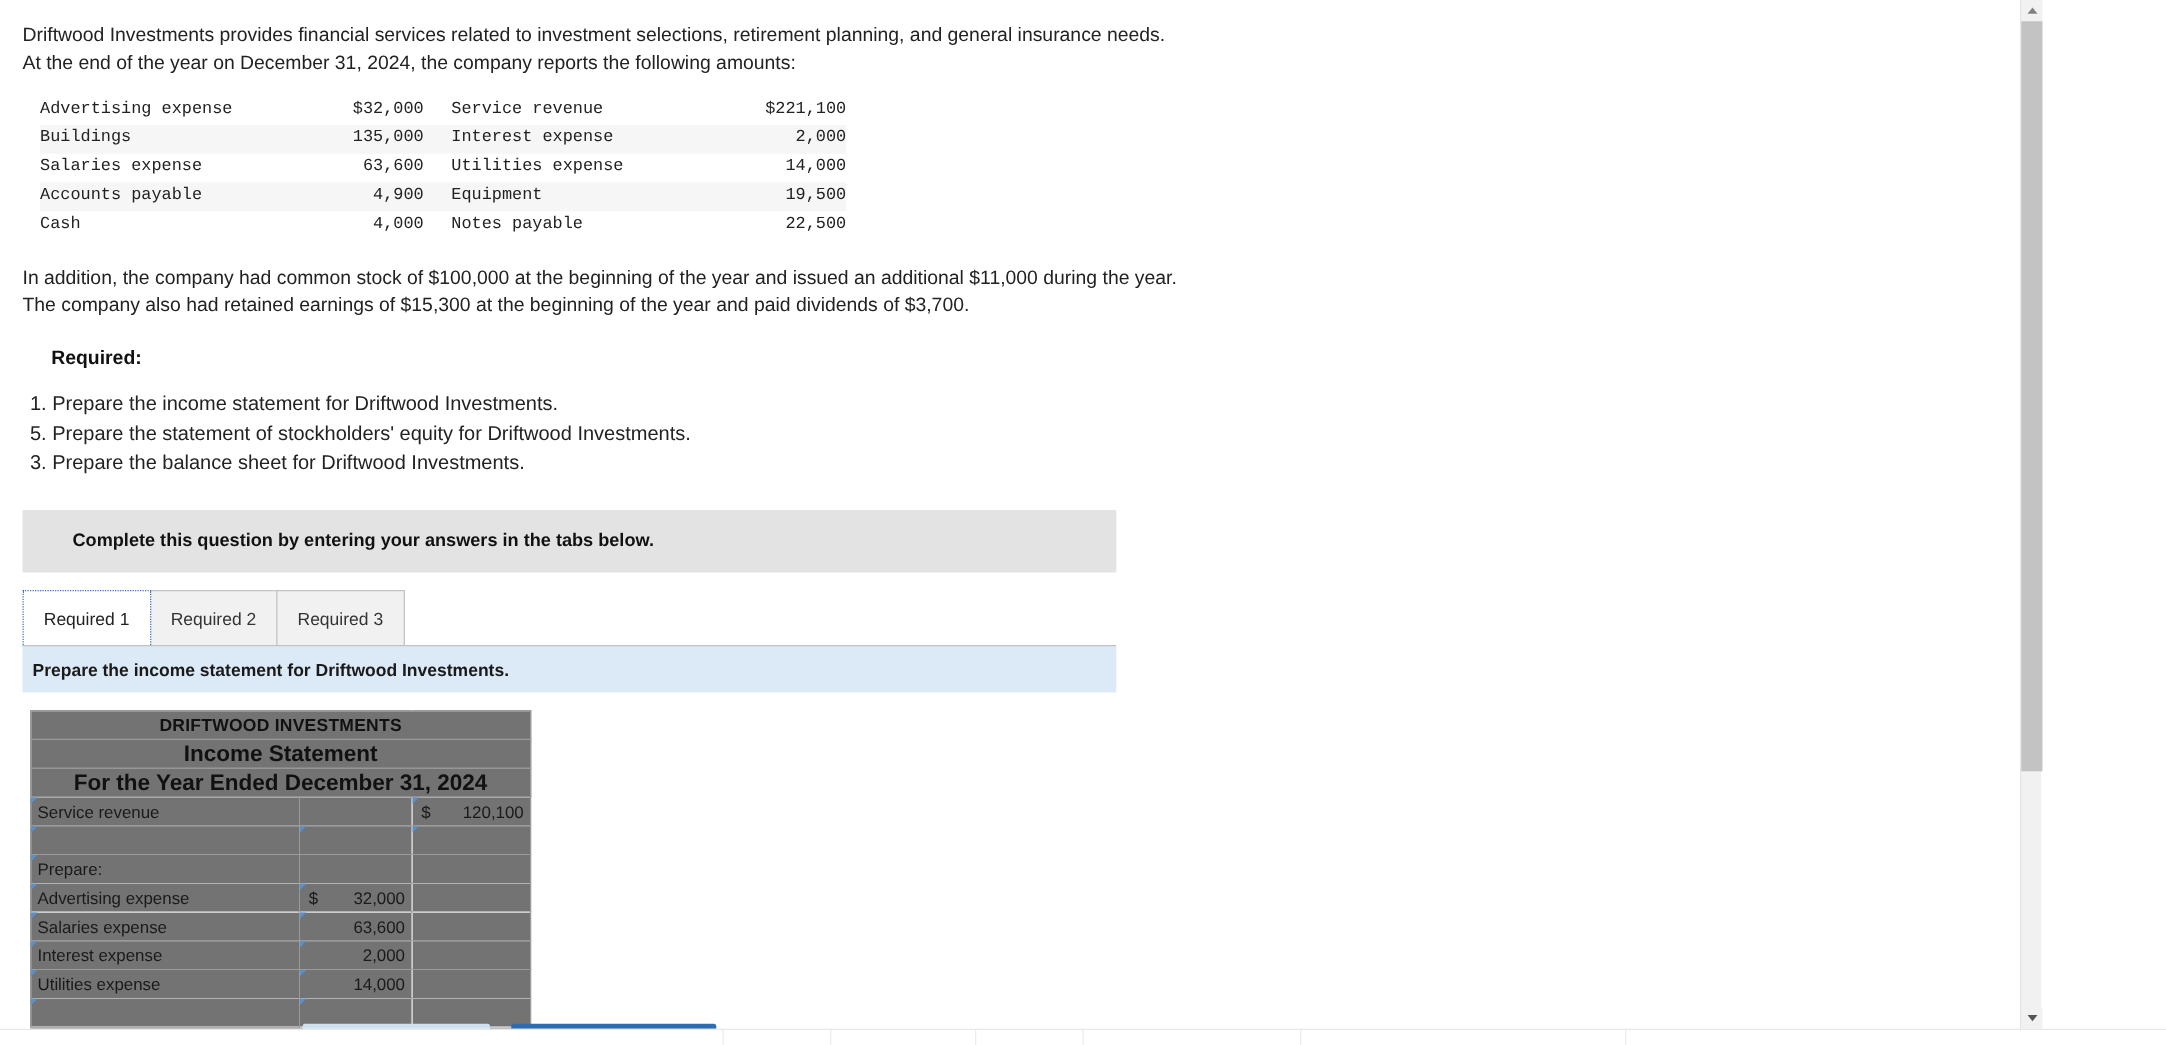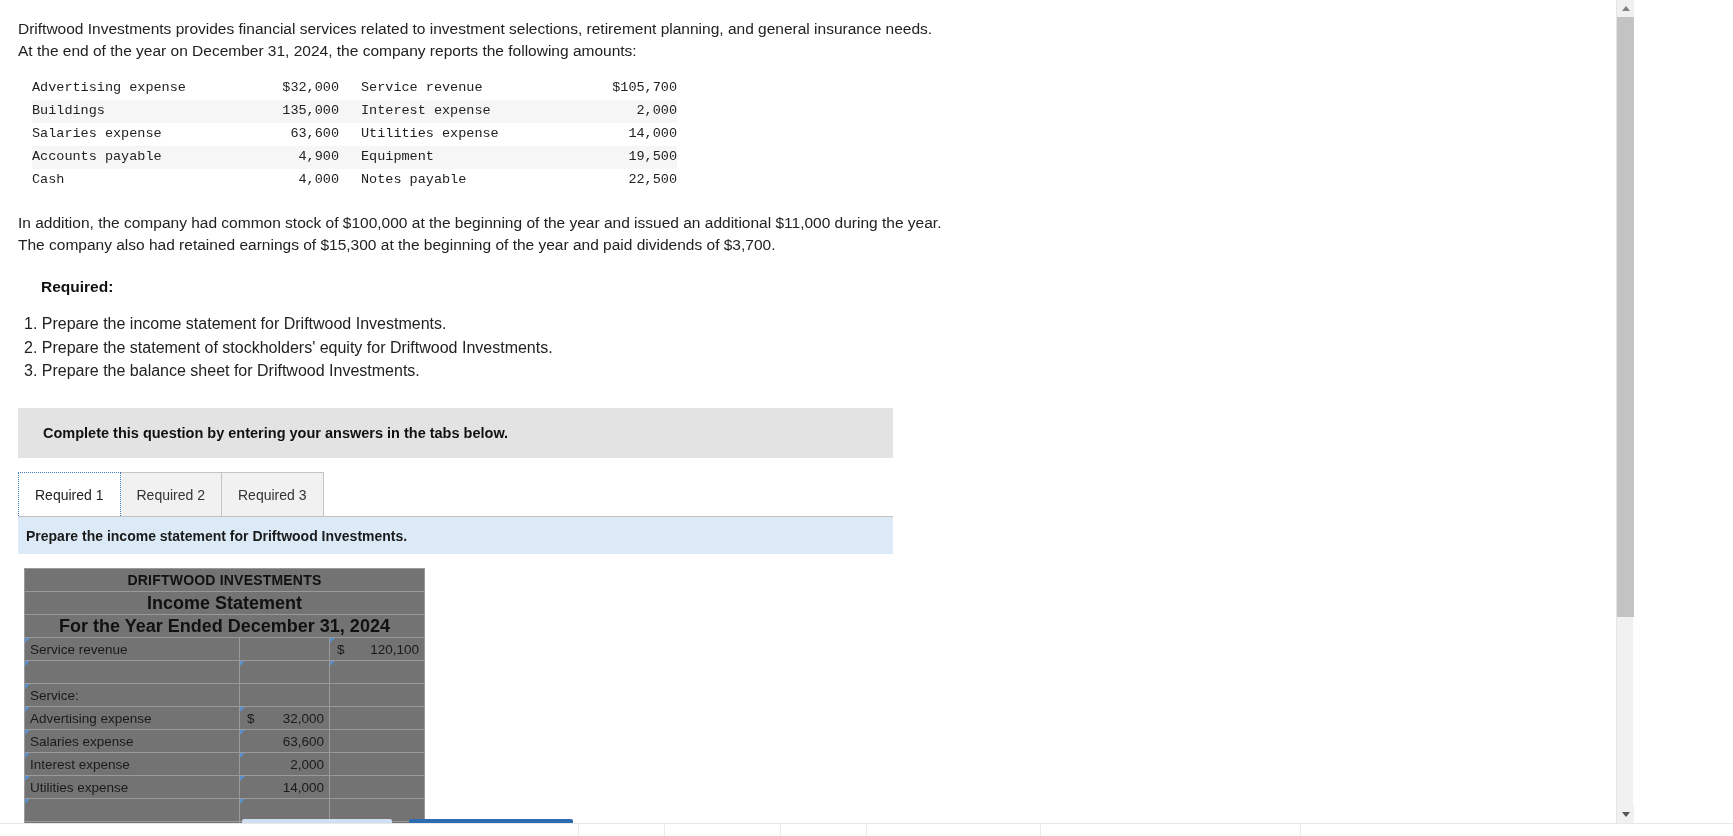--- a/index.html
+++ b/index.html
@@ -50,21 +50,21 @@
   .required-head { margin-top: 22px; font-size: 15.5px; font-weight: bold; color: #111; margin-left: 23px; }
   .required-list { margin-top: 16px; font-size: 16px; color: #222; line-height: 1.45; padding-left: 6px; }
   .required-list div { margin: 0; }
 
   
   .complete-banner {
     margin-top: 26px;
     width: 875px; height: 50px;
     background: #e3e3e3;
     display: flex; align-items: center;
-    padding-left: 25px;
+    padding-left: 40px;
     font-size: 14.5px; font-weight: bold; color: #111;
   }
 
   
   .tabs { display: flex; align-items: flex-end; margin-top: 14px; height: 44px; }
   .tab {
     height: 44px; min-width: 95px;
     display: flex; align-items: center; justify-content: center;
     padding: 0 16px;
     font-size: 14px; color: #333;
@@ -216,21 +216,21 @@
         <p>Driftwood Investments provides financial services related to investment selections, retirement planning, and general insurance needs.</p>
         <p>At the end of the year on December 31, 2024, the company reports the following amounts:</p>
       </div>
 
       <table class="amounts">
         <tbody>
             <tr>
               <td class="lbl">Advertising expense</td>
               <td class="val">$32,000</td>
               <td class="lbl2">Service revenue</td>
-              <td class="val2">$105,700</td>
+              <td class="val2">$221,100</td>
             </tr>
             <tr>
               <td class="lbl">Buildings</td>
               <td class="val">135,000</td>
               <td class="lbl2">Interest expense</td>
               <td class="val2">2,000</td>
             </tr>
             <tr>
               <td class="lbl">Salaries expense</td>
               <td class="val">63,600</td>
@@ -253,21 +253,21 @@
       </table>
 
       <div class="narrative">
         <div>In addition, the company had common stock of $100,000 at the beginning of the year and issued an additional $11,000 during the year.</div>
         <div>The company also had retained earnings of $15,300 at the beginning of the year and paid dividends of $3,700.</div>
       </div>
 
       <div class="required-head">Required:</div>
       <div class="required-list">
           <div>1. Prepare the income statement for Driftwood Investments.</div>
-          <div>2. Prepare the statement of stockholders' equity for Driftwood Investments.</div>
+          <div>5. Prepare the statement of stockholders' equity for Driftwood Investments.</div>
           <div>3. Prepare the balance sheet for Driftwood Investments.</div>
         </div>
 
       <div class="complete-banner">
         <span>Complete this question by entering your answers in the tabs below.</span>
       </div>
 
       <div class="tabs">
           <div class="tab active">
             <span>Required 1</span>
@@ -305,21 +305,21 @@
                 <td class="lbl-cell edit">Service revenue</td>
                 <td class="num"><span></span></td>
                 <td class="num edit"><span class="cur">$</span><span>120,100</span></td>
               </tr>
               <tr>
                 <td class="lbl-cell edit"></td>
                 <td class="num edit"><span></span></td>
                 <td class="num edit"><span></span></td>
               </tr>
               <tr>
-                <td class="lbl-cell edit">Service:</td>
+                <td class="lbl-cell edit">Prepare:</td>
                 <td class="num"><span></span></td>
                 <td class="num"><span></span></td>
               </tr>
               <tr>
                 <td class="lbl-cell indent1 edit">Advertising expense</td>
                 <td class="num edit"><span class="cur">$</span><span>32,000</span></td>
                 <td class="num"><span></span></td>
               </tr>
               <tr>
                 <td class="lbl-cell indent1 edit">Salaries expense</td>

